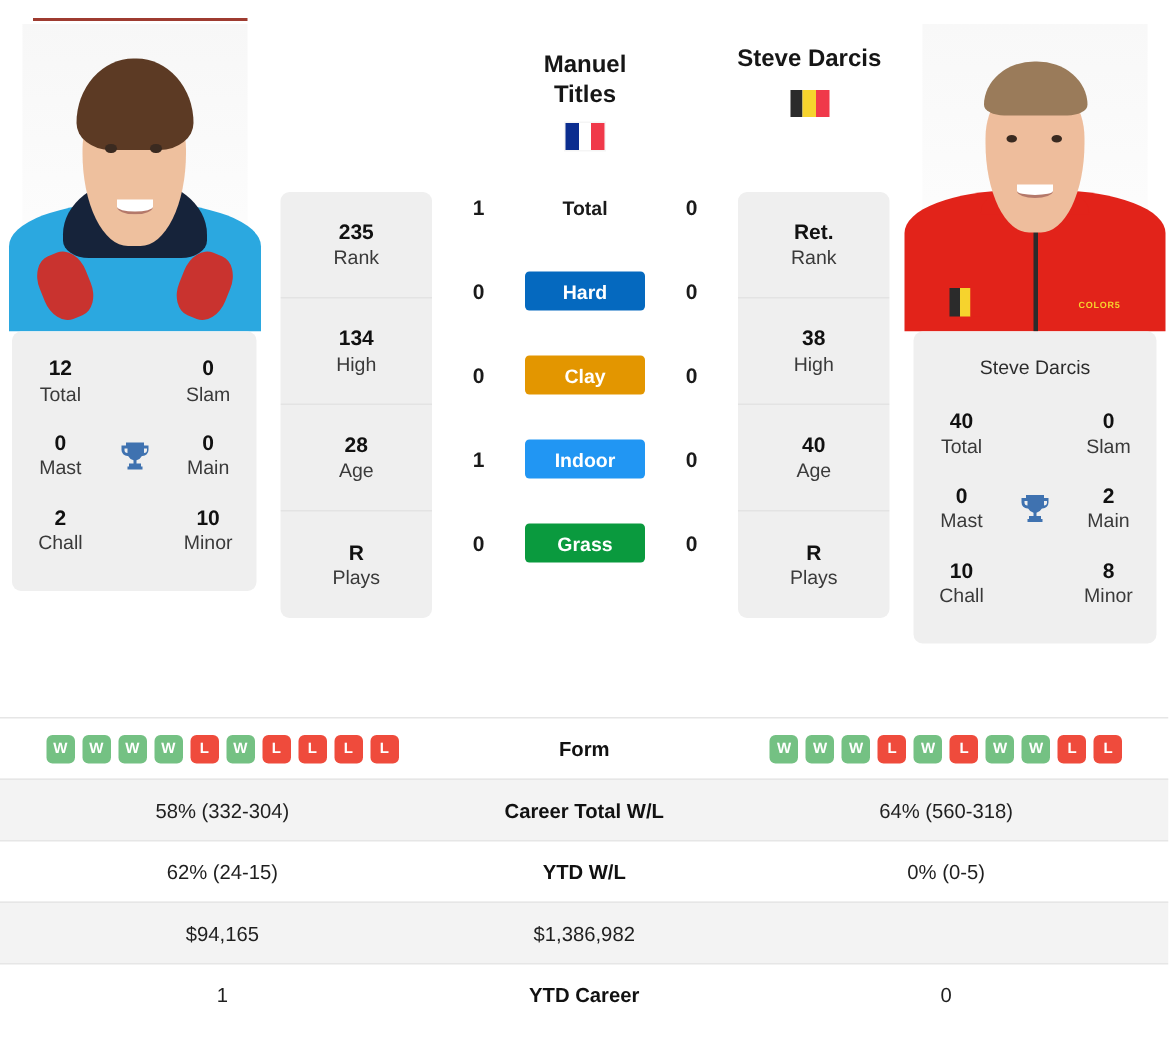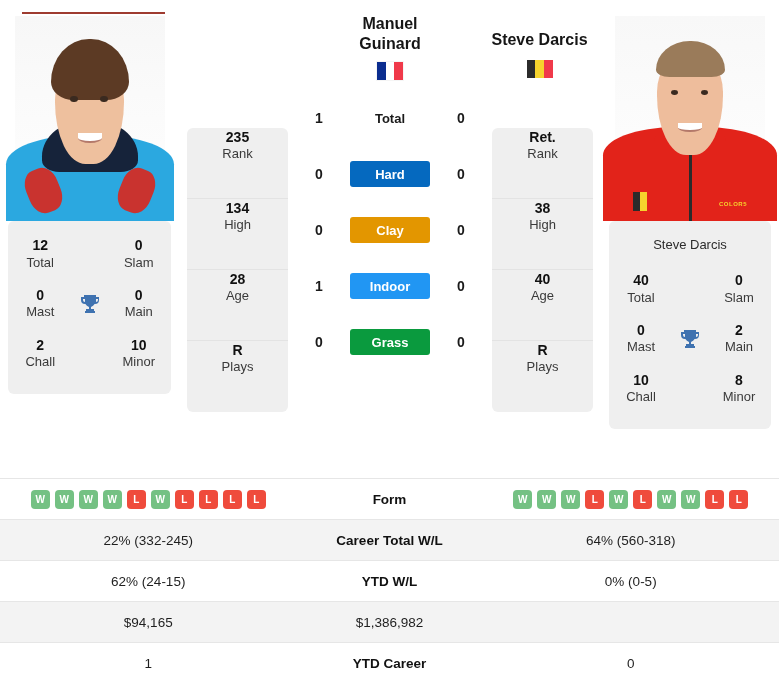--- a/index.html
+++ b/index.html
@@ -139,29 +139,29 @@
   .info-col { padding-top: 128px; }
   .info-card {
     margin: 0 8px;
     background: #efefef;
     border-radius: 6px;
     overflow: hidden;
   }
   .info-cell {
     height: 71px;
     display:flex; flex-direction:column;
-    align-items:center; 
+    align-items:center; justify-content:center;
     border-bottom: 1px solid #e3e3e3;
   }
   .info-cell:last-child { border-bottom: none; }
   .info-cell .num { font-size:14px; font-weight:bold; color:#111; line-height:1.3; }
   .info-cell .lbl { font-size:13px; color:#3a3a3a; line-height:1.3; }
 
   
-  .h2h { position: relative; padding-top: 14px; }
+  .h2h { position: relative; padding-top: 34px; }
   .h2h .names { text-align:center; }
   .h2h .pname {
     font-size:16px; font-weight:bold; color:#161616; line-height:1.25;
   }
   .h2h .flag { margin: 8px auto 0; width:26px; height:18px; display:flex; box-shadow:0 0 0 1px rgba(0,0,0,.04); }
   .h2h .flag i { flex:1; }
 
   .surf-list { margin-top: 10px; }
   .surf-row {
     display:flex; align-items:center; height: 56px;
@@ -284,21 +284,21 @@
       <div class="info-cell">
         <div class="num">R</div>
         <div class="lbl">Plays</div>
       </div>
     </div>
   </div>
 
   <div class="h2h">
     <div class="names">
       <div class="pname">Manuel</div>
-      <div class="pname">Guinard</div>
+      <div class="pname">Titles</div>
       <div class="flag">
         <i style="background:#0b2d8f"></i>
           <i style="background:#ffffff"></i>
           <i style="background:#f0394a"></i>
       </div>
     </div>
 
     <div class="surf-list">
       <div class="surf-row">
         <div class="surf-score">1</div>
@@ -452,21 +452,21 @@
           <div class="fbadge l">L</div>
           <div class="fbadge w">W</div>
           <div class="fbadge w">W</div>
           <div class="fbadge l">L</div>
           <div class="fbadge l">L</div>
         </div>
     </div>
   </div>
 
   <div class="trow alt">
-    <div class="cell">22% (332-245)</div>
+    <div class="cell">58% (332-304)</div>
     <div class="mid">Career Total W/L</div>
     <div class="cell">64% (560-318)</div>
   </div>
 
   <div class="trow">
     <div class="cell">62% (24-15)</div>
     <div class="mid">YTD W/L</div>
     <div class="cell">0% (0-5)</div>
   </div>
 

